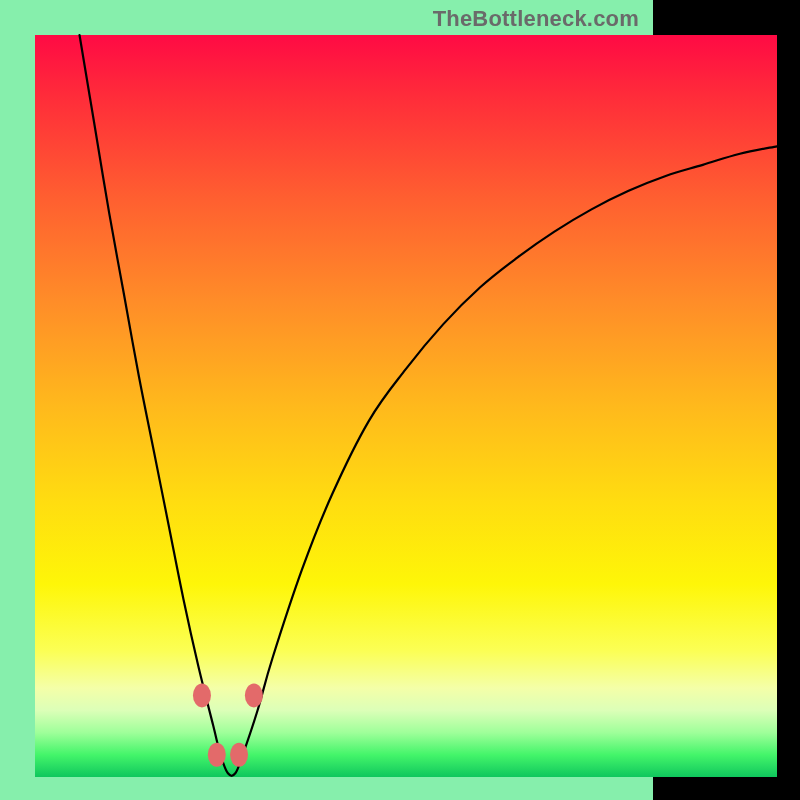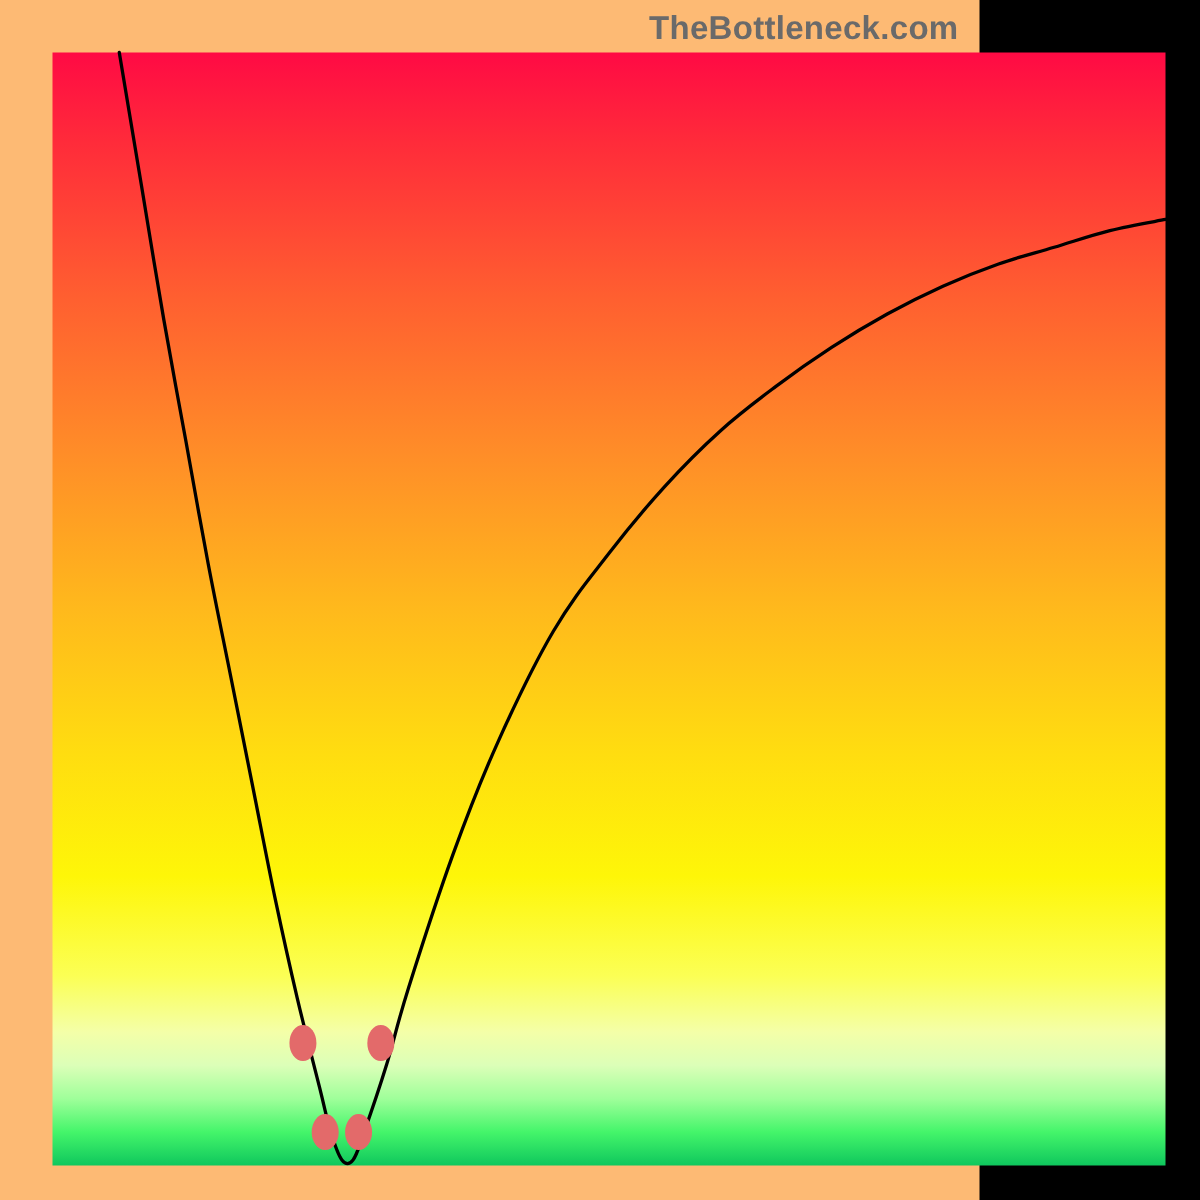--- a/index.html
+++ b/index.html
@@ -9,21 +9,21 @@
     height: 800px;
     background: #000;
     overflow: hidden;
   }
   .frame {
     position: absolute;
     left: 0;
     top: 0;
     width: 653px;
     height: 800px;
-    background: #fdba74;
+    background: #86efac;
   }
   .plot-area {
     position: absolute;
     left: 35px;
     top: 35px;
     width: 742px;
     height: 742px;
     background: linear-gradient(to bottom,
       #ff0a44 0%,
       #ff2b3a 8%,

